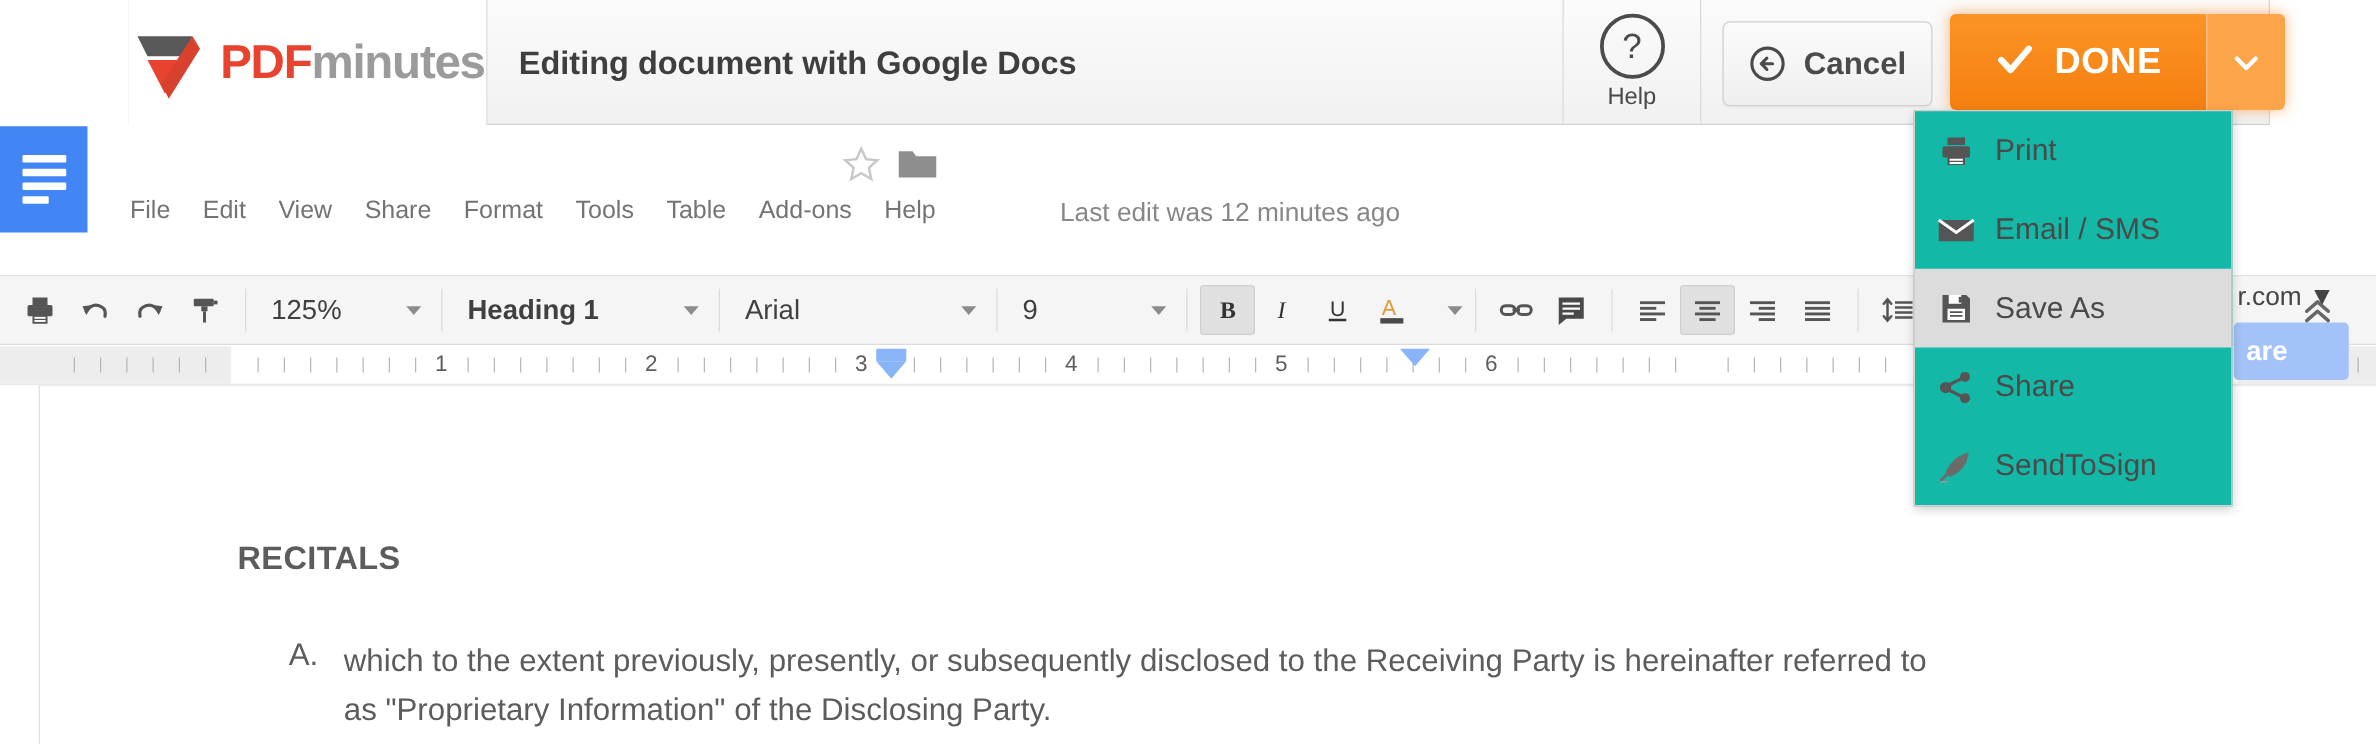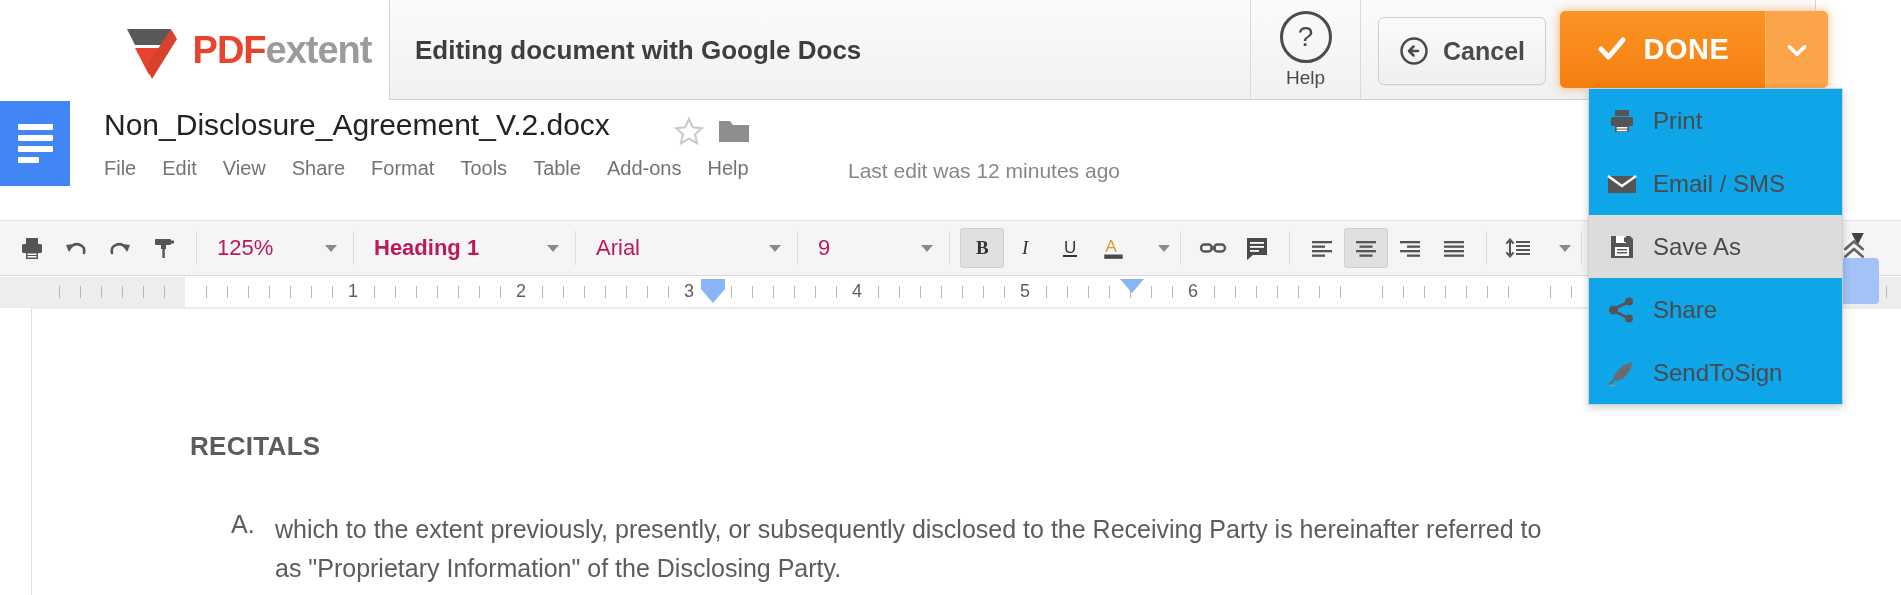--- a/index.html
+++ b/index.html
@@ -125,21 +125,21 @@
   .tb-div{width:1px;height:34px;background:#dcdcdc;flex:none;}
   .tb-btn{
     width:44px;height:40px;display:flex;align-items:center;justify-content:center;
     border-radius:3px;cursor:pointer;flex:none;
   }
   .tb-btn.active{background:#e0e0e0;border:1px solid #cfcfcf;box-sizing:border-box;}
   .tb-field{
     display:flex;align-items:center;height:40px;cursor:pointer;
     padding:0 6px 0 10px;
   }
-  .tb-field .lbl{font-size:22px;color:#be185d;white-space:nowrap;}
+  .tb-field .lbl{font-size:22px;color:#404040;white-space:nowrap;}
   .tb-field .lbl.b{font-weight:bold;}
   .caret-sm{
     width:0;height:0;border-left:6px solid transparent;border-right:6px solid transparent;
     border-top:7px solid #8b8b8b;margin-left:auto;
   }
   .w-zoom{width:120px;}
   .w-style{width:185px;text-align:center;}
   .w-font{width:185px;}
   .w-size{width:115px;}
   .more-lbl{font-size:22px;color:#444;padding:0 12px;cursor:pointer;white-space:nowrap;}
@@ -176,22 +176,22 @@
     font-size:26px;font-weight:bold;color:#5c5c5c;letter-spacing:.3px;
   }
   .para{position:absolute;left:199px;top:201px;width:1560px;}
   .para-row{display:flex;}
   .para-mark{width:44px;flex:none;font-size:25px;color:#5c5c5c;}
   .para-body{font-size:25px;color:#5c5c5c;line-height:39px;}
   .para-body .ln{display:block;white-space:nowrap;}
 
   
   .menu{
-    position:absolute;left:1588px;top:88px;width:253px;
-    background:#0ea5e9;border:1px solid #d0d0d0;
+    position:absolute;left:1531px;top:88px;width:253px;
+    background:#14b8a6;border:1px solid #d0d0d0;
     box-shadow:0 3px 8px rgba(0,0,0,.18);
     z-index:50;
   }
   .menu-item{
     height:63px;display:flex;align-items:center;gap:16px;padding:0 18px;
     box-sizing:border-box;cursor:pointer;
   }
   .menu-item.hl{background:#dcdcdc;}
   .menu-item.sep-top{border-top:1px solid #e0e0e0;}
   .menu-label{font-size:24px;color:#4a4a4a;white-space:nowrap;}
@@ -207,21 +207,21 @@
 
     <div class="pf-logo-box">
       <div class="logo-mark">
         <svg viewBox="0 0 62 62" width="62" height="62">
           <polygon points="6,10 50,10 42,26 14,26" fill="#595959"></polygon>
           <polygon points="14,29 42,29 28,56" fill="#e8432f"></polygon>
           <polygon points="50,10 56,20 31,60 25,48" fill="#d9412f"></polygon>
         </svg>
       </div>
       <div class="logo-text">
-        <span class="logo-pdf">PDF</span><span class="logo-filler">extent</span>
+        <span class="logo-pdf">PDF</span><span class="logo-filler">minutes</span>
       </div>
     </div>
 
     <div class="pf-title">Editing document with Google Docs</div>
 
     <div class="help-sep"></div>
     <div class="help-sep2"></div>
 
     <div class="help-btn">
       <div class="help-circle">?</div>
@@ -259,21 +259,20 @@
 
     <div class="ham">
       <div class="ham-lines">
         <i></i>
           <i></i>
           <i></i>
           <i></i>
       </div>
     </div>
 
-    <div class="doc-title">Non_Disclosure_Agreement_V.2.docx</div>
 
     <span class="star-ico">
       <svg viewBox="0 0 34 34" width="34" height="34">
         <path d="M17 4 L20.8 12.3 L29.8 13.2 L23.1 19.3 L25 28.2 L17 23.6 L9 28.2 L10.9 19.3 L4.2 13.2 L13.2 12.3 Z" fill="none" stroke="#c8c8c8" stroke-width="2"></path>
       </svg>
     </span>
     <span class="folder-ico">
       <svg viewBox="0 0 32 28" width="32" height="28">
         <path d="M1 4 H12 L15 8 H31 V25 H1 Z" fill="#8e8e8e"></path>
       </svg>

